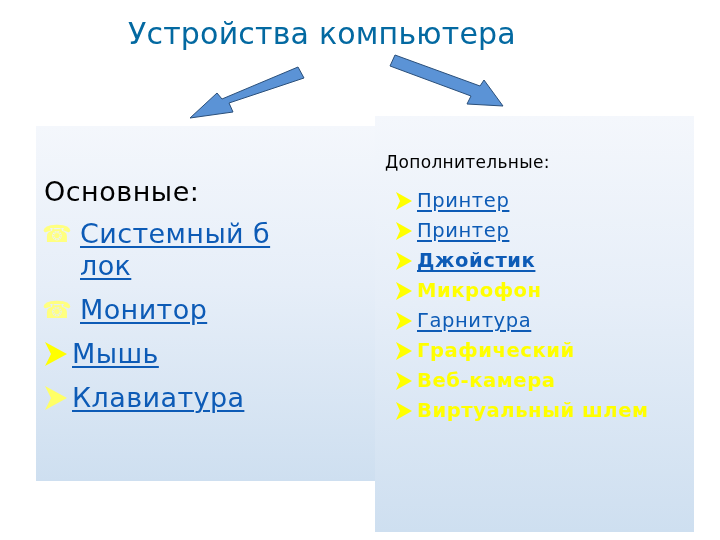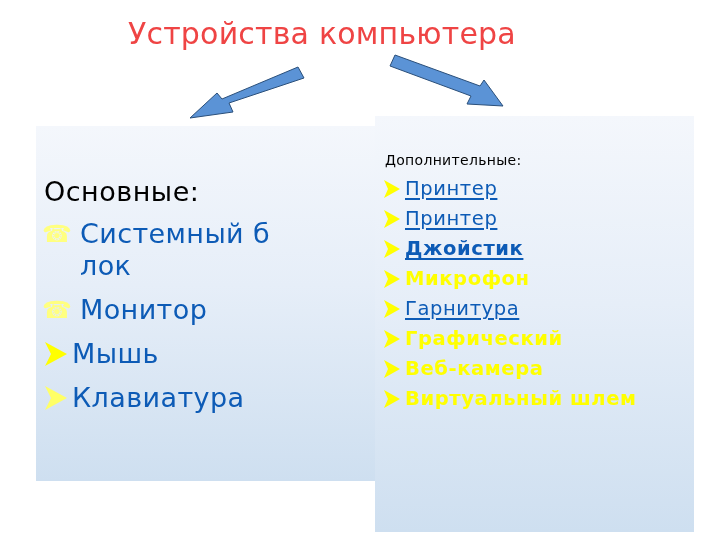--- a/index.html
+++ b/index.html
@@ -3,47 +3,47 @@
 <meta charset="utf-8">
 <style>
   html, body { margin: 0; padding: 0; }
   body {
     width: 720px; height: 540px; position: relative; overflow: hidden;
     background: #ffffff;
     font-family: "DejaVu Sans", sans-serif;
   }
   .title {
     position: absolute; left: 128px; top: 16px;
-    font-size: 30px; color: #ef4444; white-space: nowrap; letter-spacing: 0.2px;
+    font-size: 30px; color: #0369a1; white-space: nowrap; letter-spacing: 0.2px;
   }
   .arrows { position: absolute; left: 0; top: 0; width: 720px; height: 130px; }
   .panel {
     position: absolute;
     background: linear-gradient(to bottom, #f4f7fc 0%, #e6eef8 45%, #cedff0 100%);
   }
   .panel.left { left: 36px; top: 126px; width: 319px; height: 355px; padding-left: 39px; }
   .panel.right { left: 375px; top: 116px; width: 319px; height: 416px; }
 
   .left .heading {
     position: absolute; left: 8px; top: 50px;
     font-size: 27px; color: #000; letter-spacing: 0.5px;
   }
   .left .list { position: absolute; left: 6px; top: 92px; margin: 0; padding: 0; list-style: none; }
   .left .item { position: relative; font-size: 27px; line-height: 32px; margin-bottom: 12px; letter-spacing: 0.4px; }
-  .left .item .txt { display: inline-block; color: #0d5bb6; text-underline-offset: 3px; text-decoration-thickness: 2px; }
+  .left .item .txt { display: inline-block; color: #0d5bb6; text-decoration: underline; text-underline-offset: 3px; text-decoration-thickness: 2px; }
   .left .item.phone .txt { padding-left: 38px; }
   .left .item.phone .bullet { position: absolute; left: 0; top: 0; color: #ffff80; font-size: 24px; }
   .left .item.arrowb .txt { padding-left: 30px; }
   .left .item.arrowb .bullet { position: absolute; left: 2px; top: 3px; }
 
   .right .heading {
     position: absolute; left: 10px; top: 36px;
-    font-size: 14px; color: #000; letter-spacing: 0.3px;
+    font-size: 17px; color: #000; letter-spacing: 0.3px;
   }
-  .right .list { position: absolute; left: 8px; top: 61px; margin: 0; padding: 0; list-style: none; }
+  .right .list { position: absolute; left: 8px; top: 61px; margin: 12px; padding: 0; list-style: none; }
   .right .item { position: relative; font-size: 19.5px; line-height: 24px; margin-bottom: 6px; letter-spacing: 0.6px; padding-left: 22px; }
   .right .item .bullet { position: absolute; left: 0; top: 2px; }
   .right .item .txt { display: inline-block; }
   .right .item.link .txt { color: #0d5bb6; text-decoration: underline; text-underline-offset: 3px; text-decoration-thickness: 2px; }
   .right .item.link.bold .txt { font-weight: bold; }
   .right .item.yellow .txt { color: #ffff00; font-weight: bold; }
   .right .item.wrap .txt { width: 240px; line-height: 21px; }
   .right .item.wrap .txt .l2 { display: block; margin-left: -6px; }
 </style>
 </head>

